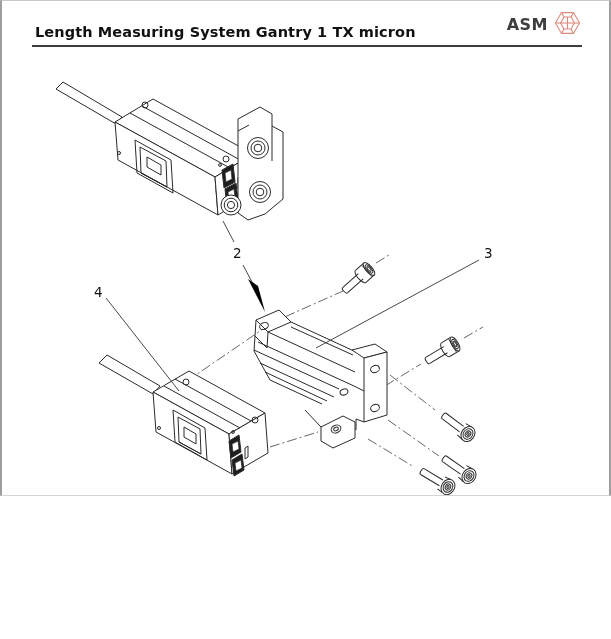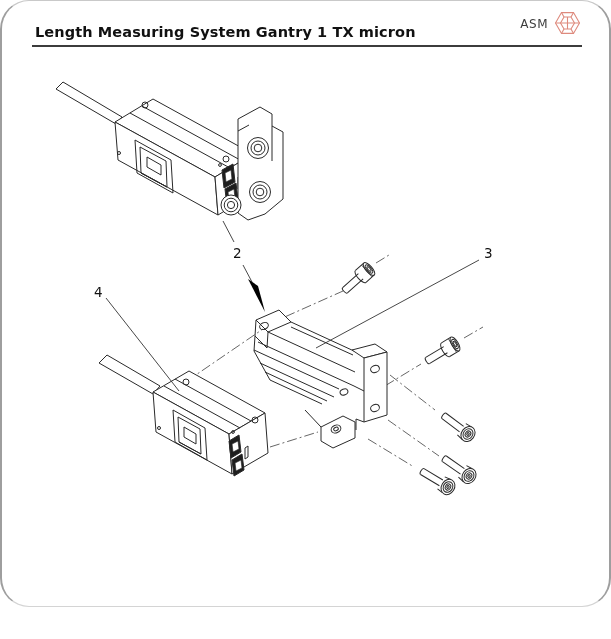--- a/index.html
+++ b/index.html
@@ -1,42 +1,41 @@
 <!DOCTYPE html>
 <html><head>
 <meta charset="utf-8">
 <style>
   html,body{margin:0;padding:0;background:#ffffff;}
   .page{
     position:relative;
-    width:611px;height:607px;
+    width:611px;height:496px;
     box-sizing:border-box;
     background:#ffffff;
     border-style:solid;
     border-width:1px 2px 1px 2px;
     border-color:#c9c9c9 #9e9e9e #d4d4d4 #9e9e9e;
     font-family:"DejaVu Sans","Liberation Sans",sans-serif;
     overflow:hidden;
-    border-radius:29px;
   }
   .doc-title{
     position:absolute;left:33px;top:23px;
     font-size:14.5px;font-weight:bold;color:#111;
     letter-spacing:0.1px;white-space:nowrap;
   }
   .title-rule{
     position:absolute;left:30px;top:44px;width:550px;height:2px;
     background:#3c3c3c;
   }
   .brand{
     position:absolute;right:28px;top:8px;height:28px;
     display:flex;align-items:center;gap:6px;
   }
   .brand-name{
-    font-size:12px;font-weight:normal;color:#3d3d3d;letter-spacing:0.5px;
+    font-size:16px;font-weight:bold;color:#3d3d3d;letter-spacing:0.5px;
     padding-top:2px;
   }
   .diagram-wrap{position:absolute;left:0;top:50px;width:611px;height:560px;}
   svg{display:block;}
   text.callout{
     font-family:"DejaVu Sans","Liberation Sans",sans-serif;
     font-size:13.5px;fill:#111;
   }
 </style>
 </head>

